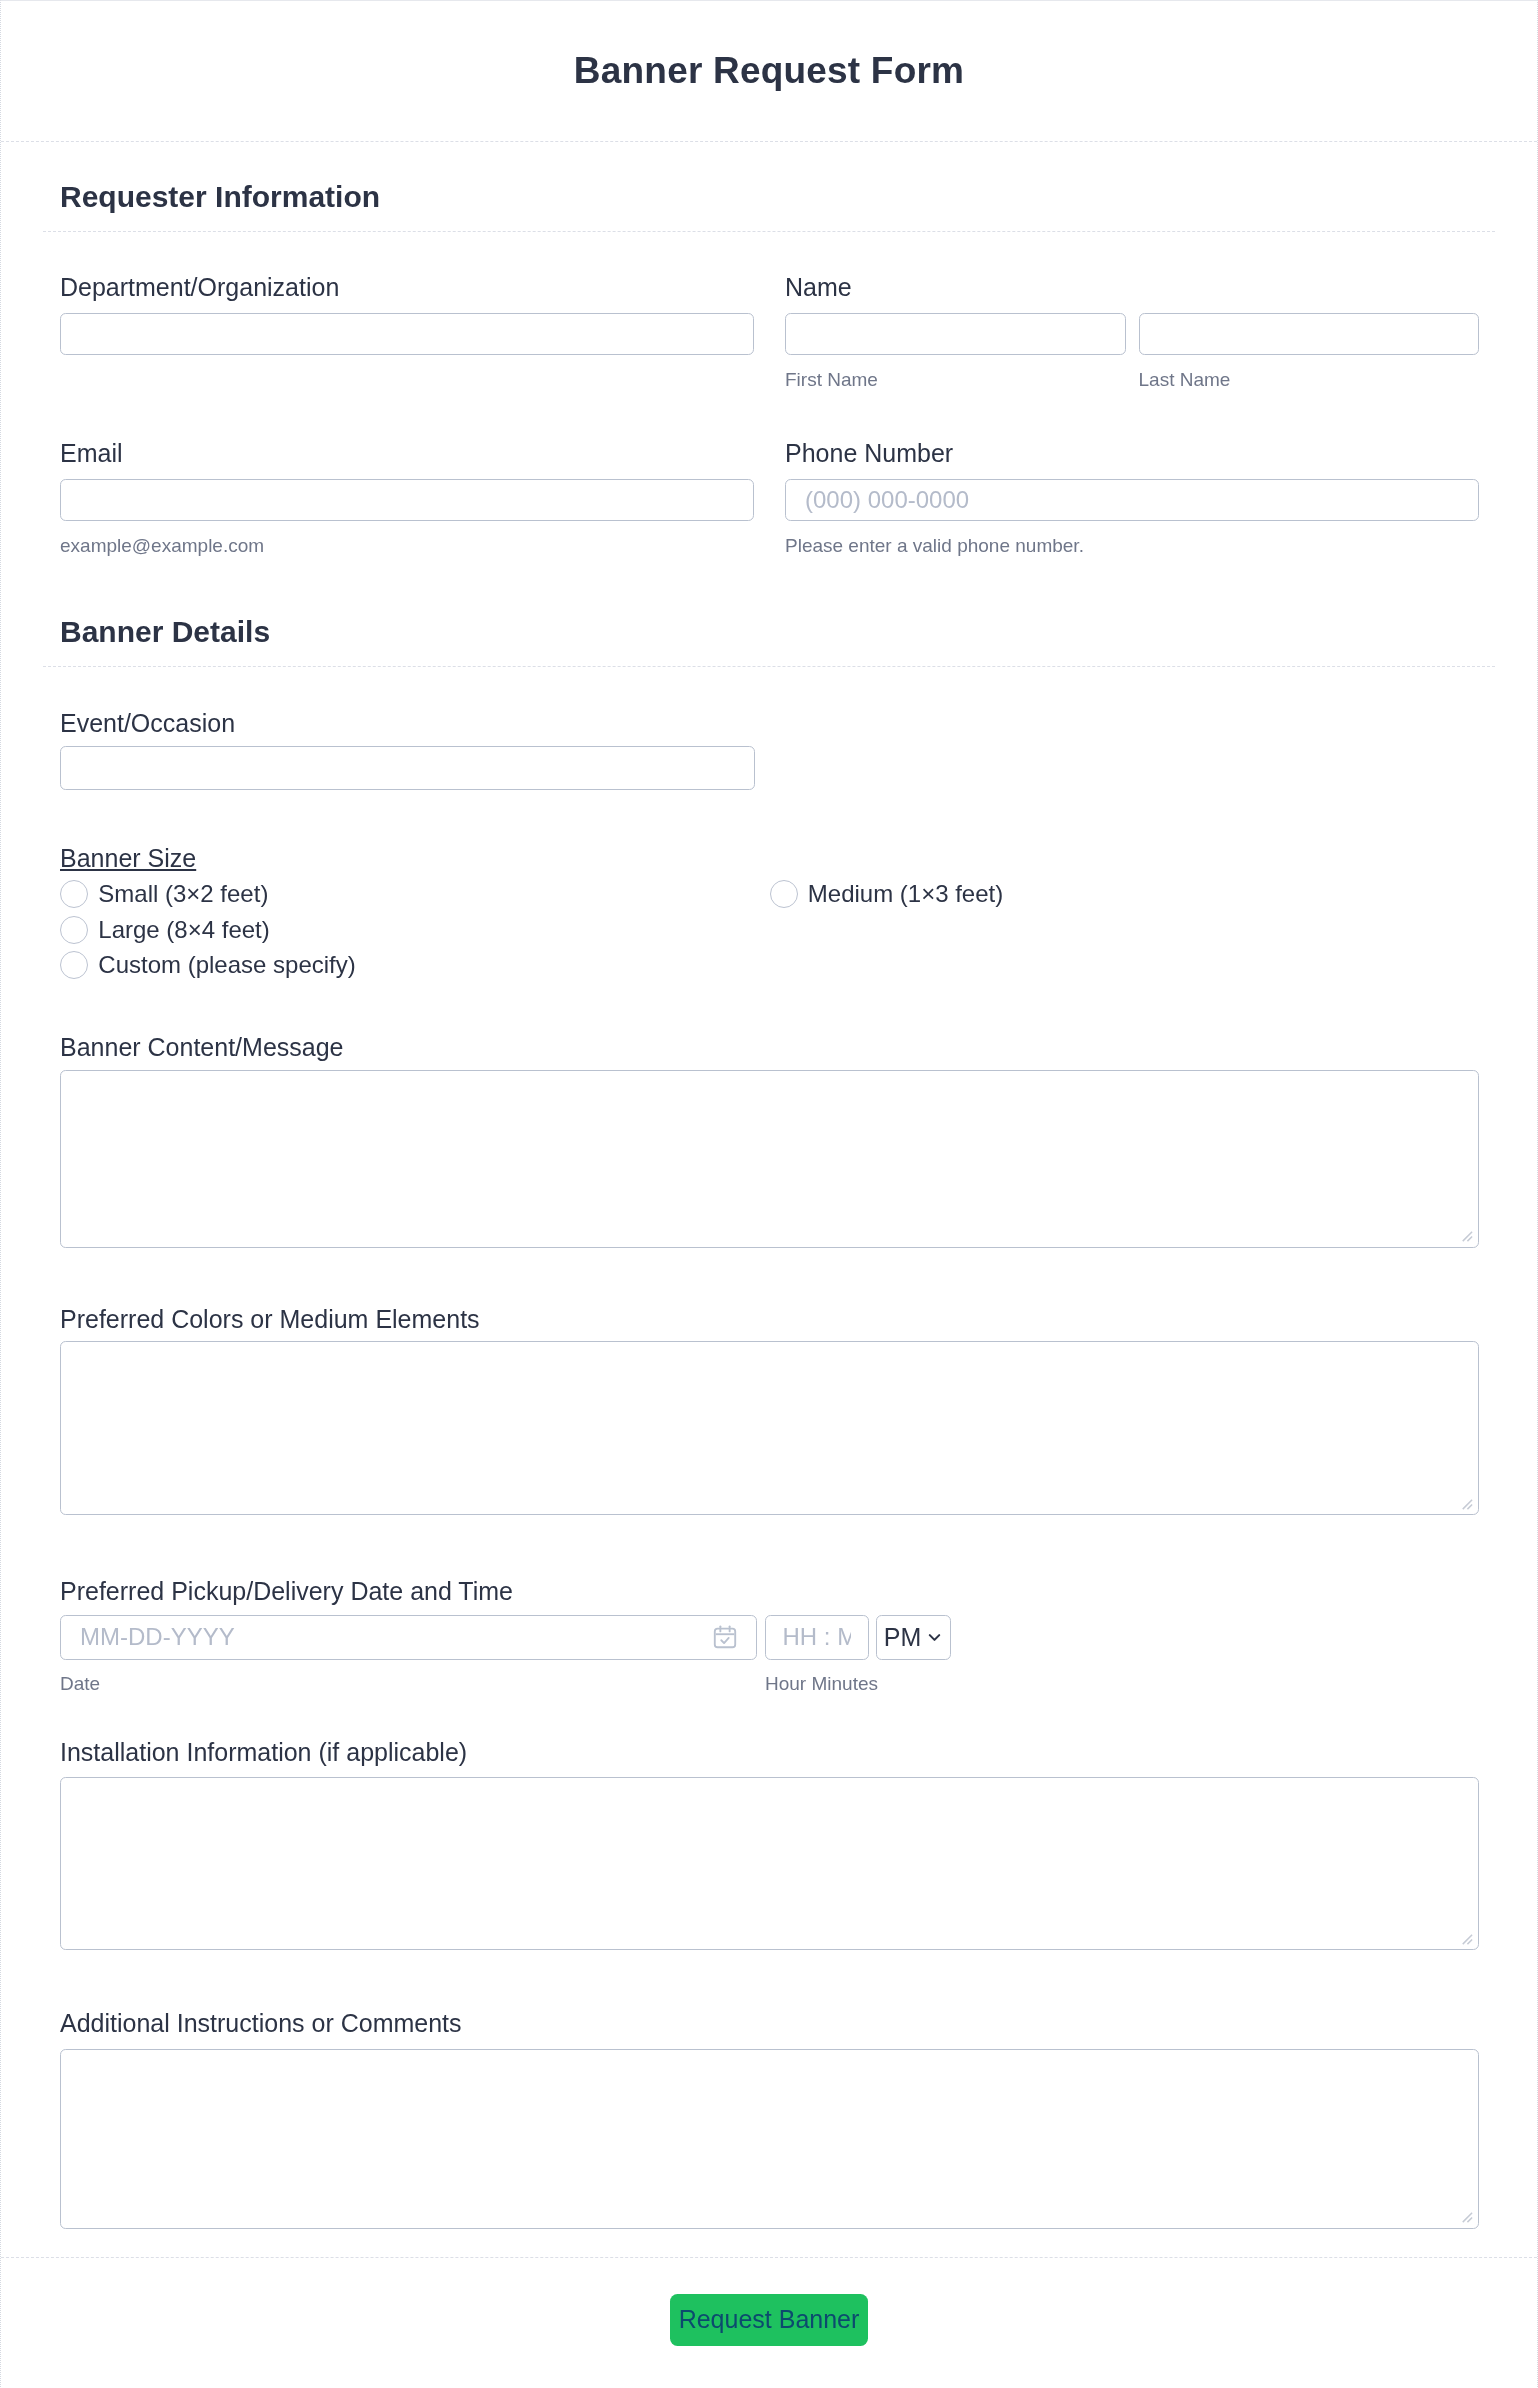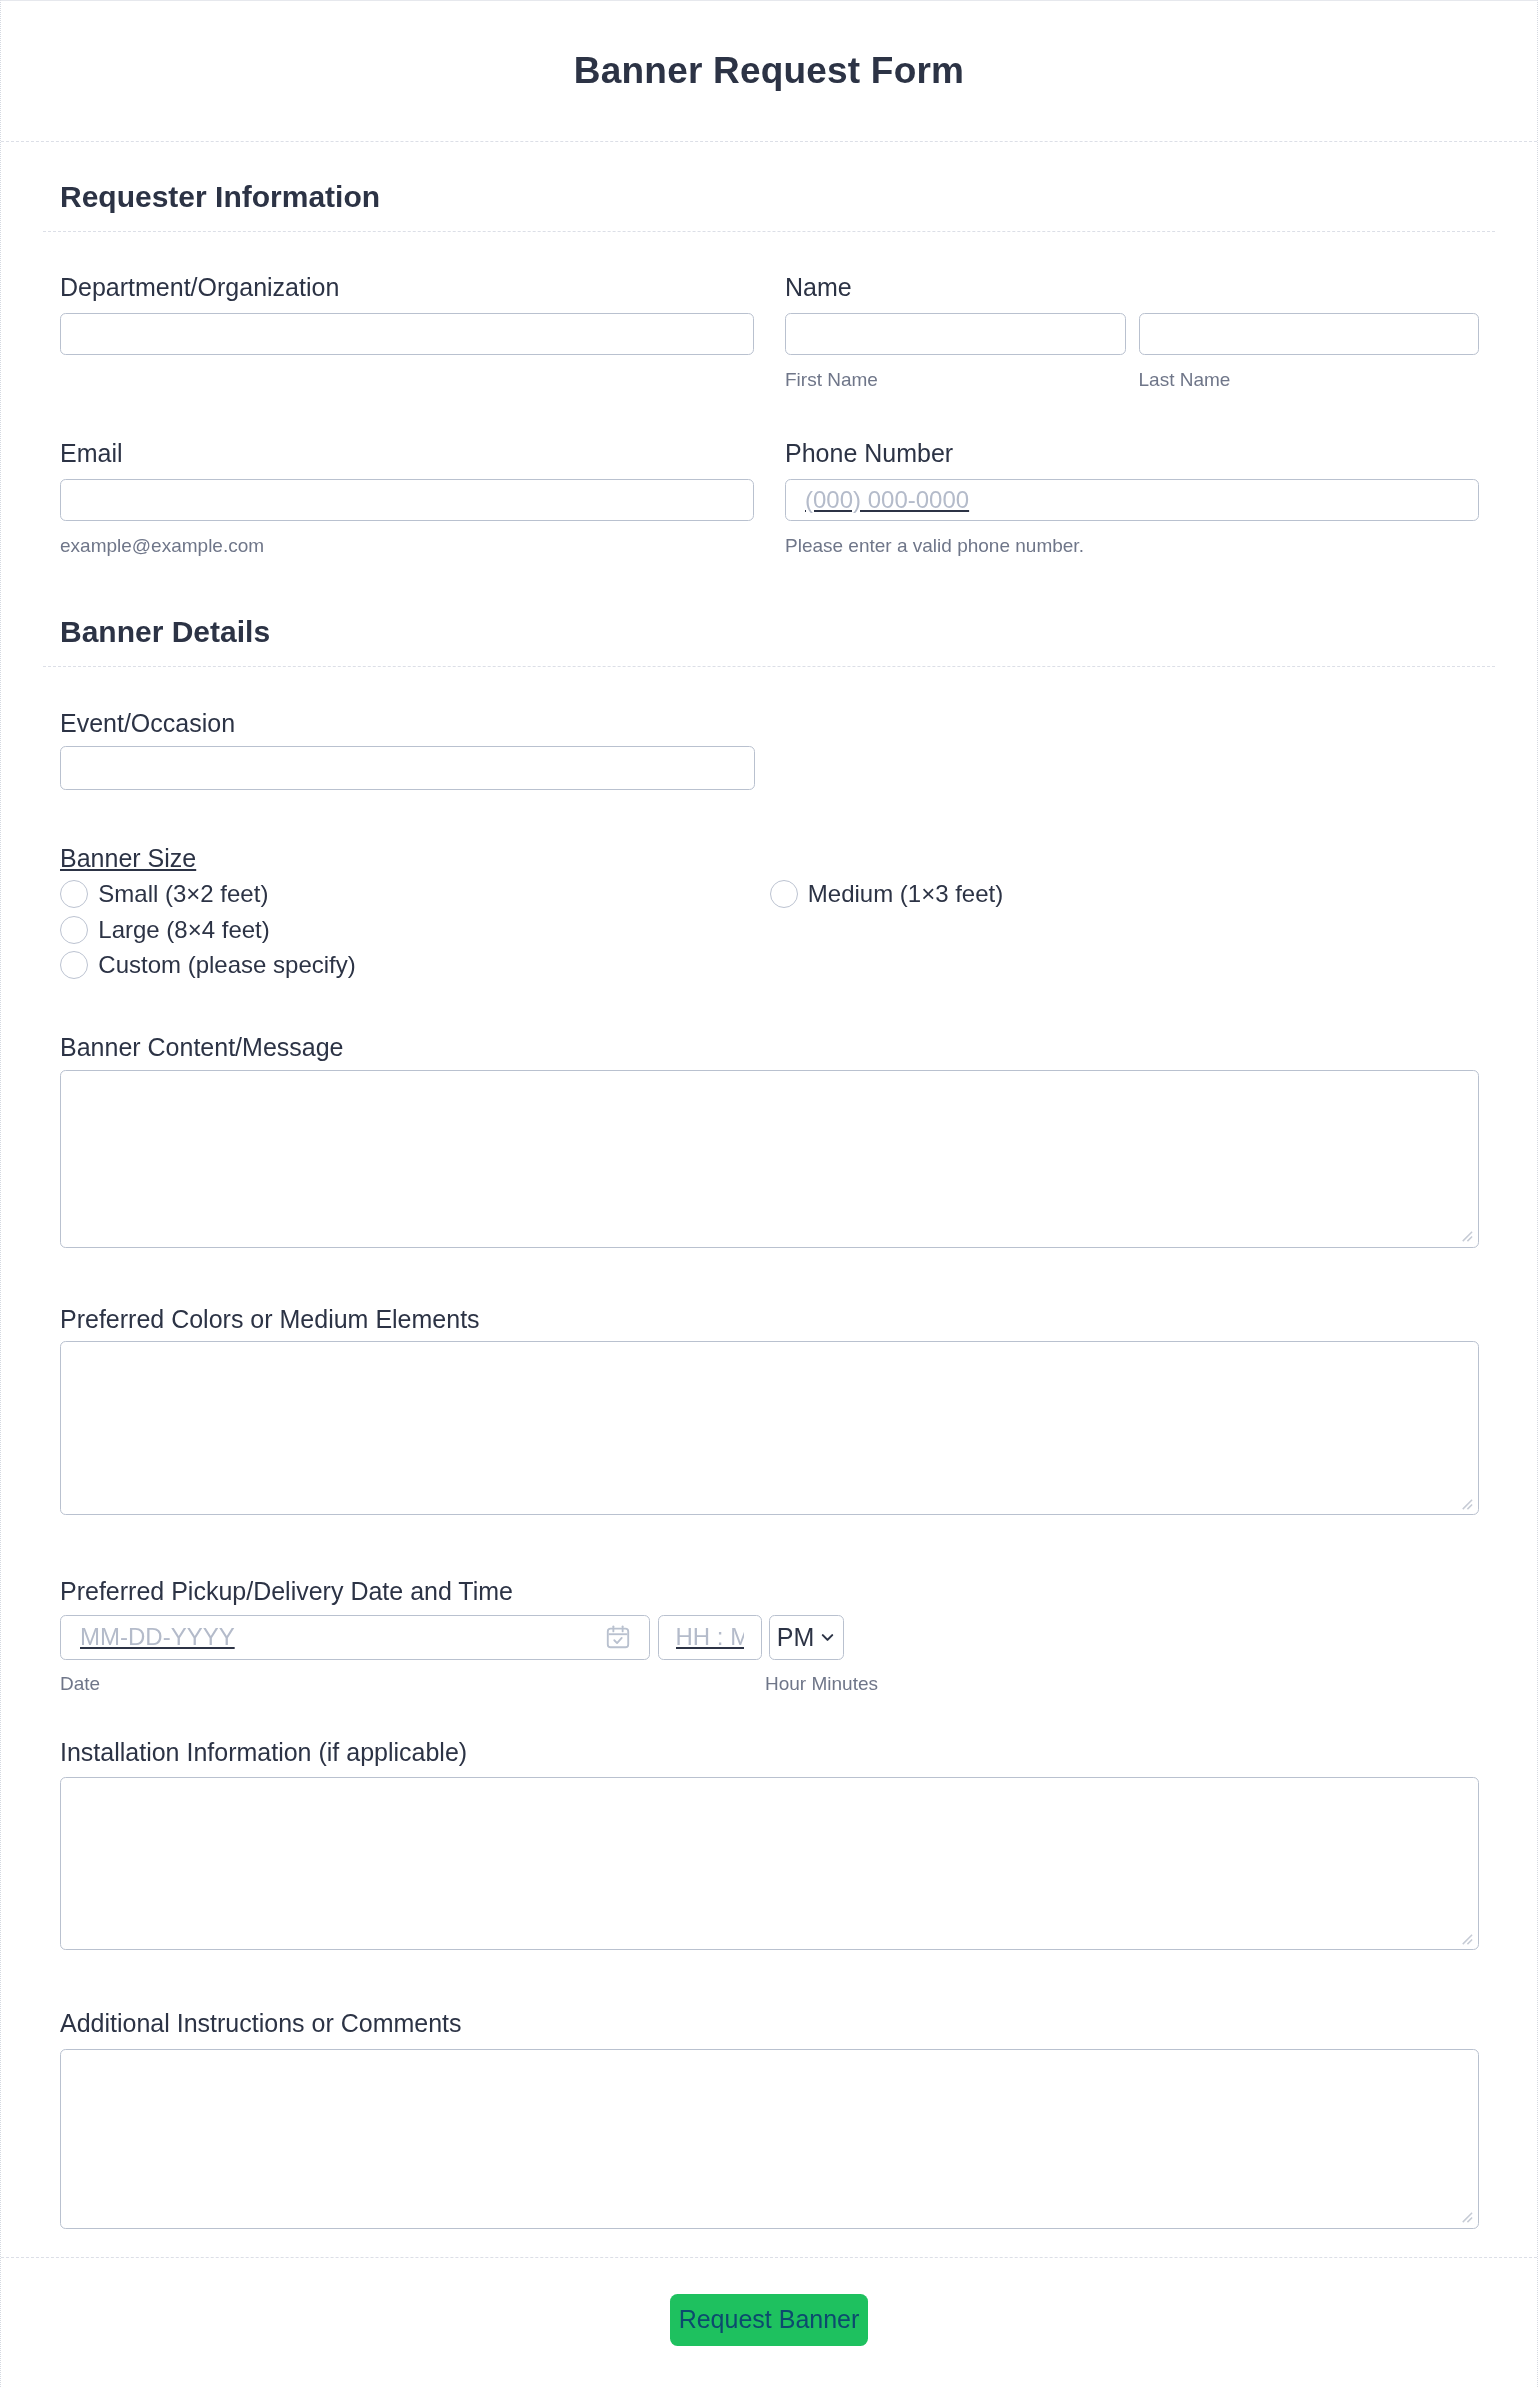--- a/index.html
+++ b/index.html
@@ -79,21 +79,20 @@
     width: 100%;
     height: 42px;
     border: 0.9px solid #b9c1cf;
     border-radius: 5.6px;
     background: #fff;
     font-family: "Liberation Sans", sans-serif;
     font-size: 24px;
     color: #2c3345;
     padding: 0 19px;
     outline: none;
-    text-decoration: underline;
   }
   .text-input::placeholder { color: #b4bbca; }
   .pair { display: flex; gap: 13px; }
   .pair > div { flex: 1; }
   .half { width: 695px; }
   
   .radio-group-label { margin-bottom: 8.4px; margin-top: 12px; text-decoration: underline; }
   .radio-field { margin-top: 54px; }
   .radio-grid {
     display: grid;
@@ -145,21 +144,21 @@
   .h192 { height: 180px; }
   .grip {
     position: absolute;
     right: 4.7px; bottom: 4.7px;
     width: 15px; height: 15px;
     cursor: nwse-resize;
   }
   
   .datetime-field { margin-top: 61px; }
   .dt-row { display: flex; gap: 7.5px; margin-top: 8.4px; }
-  .date-wrap { position: relative; width: 590px; }
+  .date-wrap { position: relative; width: 697px; }
   .date-input { height: 45px; padding-right: 60px; }
   .calendar-icon {
     position: absolute;
     right: 19px; top: 50%;
     transform: translateY(-50%);
     width: 26px; height: 26px;
   }
   .time-input { width: 104px; height: 45px; padding: 0 17px; }
   .ampm-select {
     width: 75px; height: 45px;

